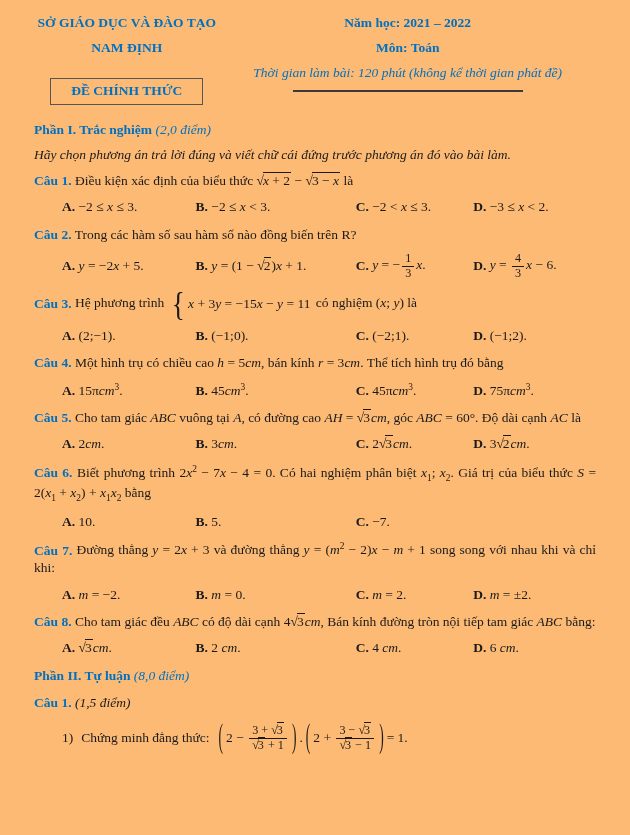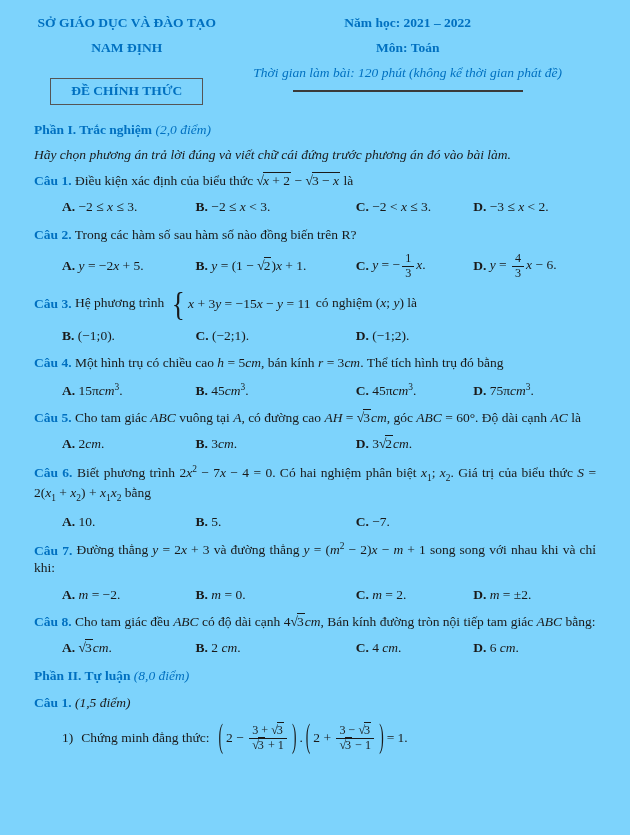--- a/index.html
+++ b/index.html
@@ -1,18 +1,18 @@
 <!DOCTYPE html>
 <html><head>
 <meta charset="utf-8">
 <style>
   html,body{margin:0;padding:0;background:#fff;}
   .page{
     width:630px;height:835px;box-sizing:border-box;
-    padding:14px 34px 10px 34px;background:#7dd3fc;
+    padding:14px 34px 10px 34px;background:#fdba74;
     font-family:"Liberation Serif","DejaVu Serif",serif;
     font-size:13.5px;line-height:1.35;color:#1a1a1a;overflow:hidden;
   }
   
   .header{display:flex;align-items:flex-start;}
   .header-left{width:33%;text-align:center;color:#0070C0;}
   .header-right{width:67%;text-align:center;color:#0070C0;}
   .h-bold{font-weight:bold;margin-bottom:7px;}
   .official-box{
     display:inline-block;border:1.5px solid #555;padding:3px 20px;
@@ -123,20 +123,21 @@
         <span class="q-label">Câu 3.</span>
         <span>Hệ phương trình <span class="cases">
               <span class="brace">{</span>
               <span class="crows">
                 <span><i>x</i> + 3<i>y</i> = −1</span>
                 <span>5<i>x</i> − <i>y</i> = 11</span>
               </span>
             </span> có nghiệm (<i>x</i>; <i>y</i>) là</span>
       </p>
       <div class="options">
+        <span><span class="opt-k">A.</span> <span>(2;−1).</span></span>
         <span><span class="opt-k">B.</span> <span>(−1;0).</span></span>
         <span><span class="opt-k">C.</span> <span>(−2;1).</span></span>
         <span><span class="opt-k">D.</span> <span>(−1;2).</span></span>
       </div>
     </section>
 
     <section class="question">
       <p class="q-line">
         <span class="q-label">Câu 4.</span>
         <span>Một hình trụ có chiều cao <i>h</i> = 5<i>cm</i>, bán kính <i>r</i> = 3<i>cm</i>. Thể tích hình trụ đó bằng</span>
@@ -150,20 +151,21 @@
     </section>
 
     <section class="question">
       <p class="q-line">
         <span class="q-label">Câu 5.</span>
         <span>Cho tam giác <i>ABC</i> vuông tại <i>A</i>, có đường cao <i>AH</i> = <span class="sq"><span class="rx">√</span><span class="rad">3</span></span><i>cm</i>, góc <i>ABC</i> = 60°. Độ dài cạnh <i>AC</i> là</span>
       </p>
       <div class="options">
         <span><span class="opt-k">A.</span> <span>2<i>cm</i>.</span></span>
         <span><span class="opt-k">B.</span> <span>3<i>cm</i>.</span></span>
+        <span><span class="opt-k">C.</span> <span>2<span class="sq"><span class="rx">√</span><span class="rad">3</span></span><i>cm</i>.</span></span>
         <span><span class="opt-k">D.</span> <span>3<span class="sq"><span class="rx">√</span><span class="rad">2</span></span><i>cm</i>.</span></span>
       </div>
     </section>
 
     <section class="question">
       <p class="q-line">
         <span class="q-label">Câu 6.</span>
         <span>Biết phương trình 2<i>x</i><sup>2</sup> − 7<i>x</i> − 4 = 0. Có hai nghiệm phân biệt <i>x</i><sub>1</sub>; <i>x</i><sub>2</sub>. Giá trị của biểu thức <i>S</i> = 2(<i>x</i><sub>1</sub> + <i>x</i><sub>2</sub>) + <i>x</i><sub>1</sub><i>x</i><sub>2</sub> bằng</span>
       </p>
       <div class="options">

